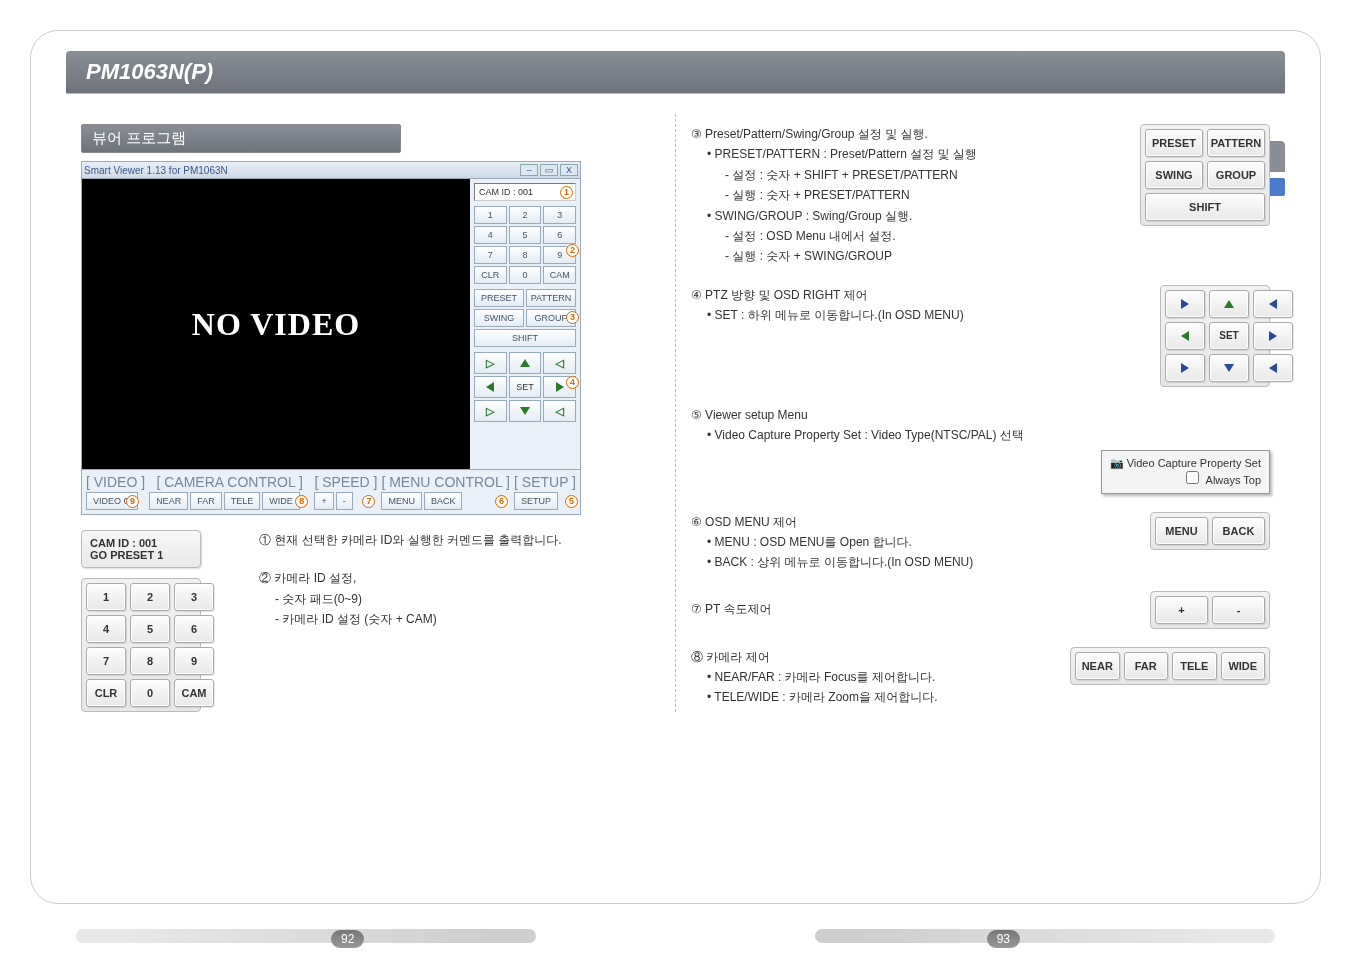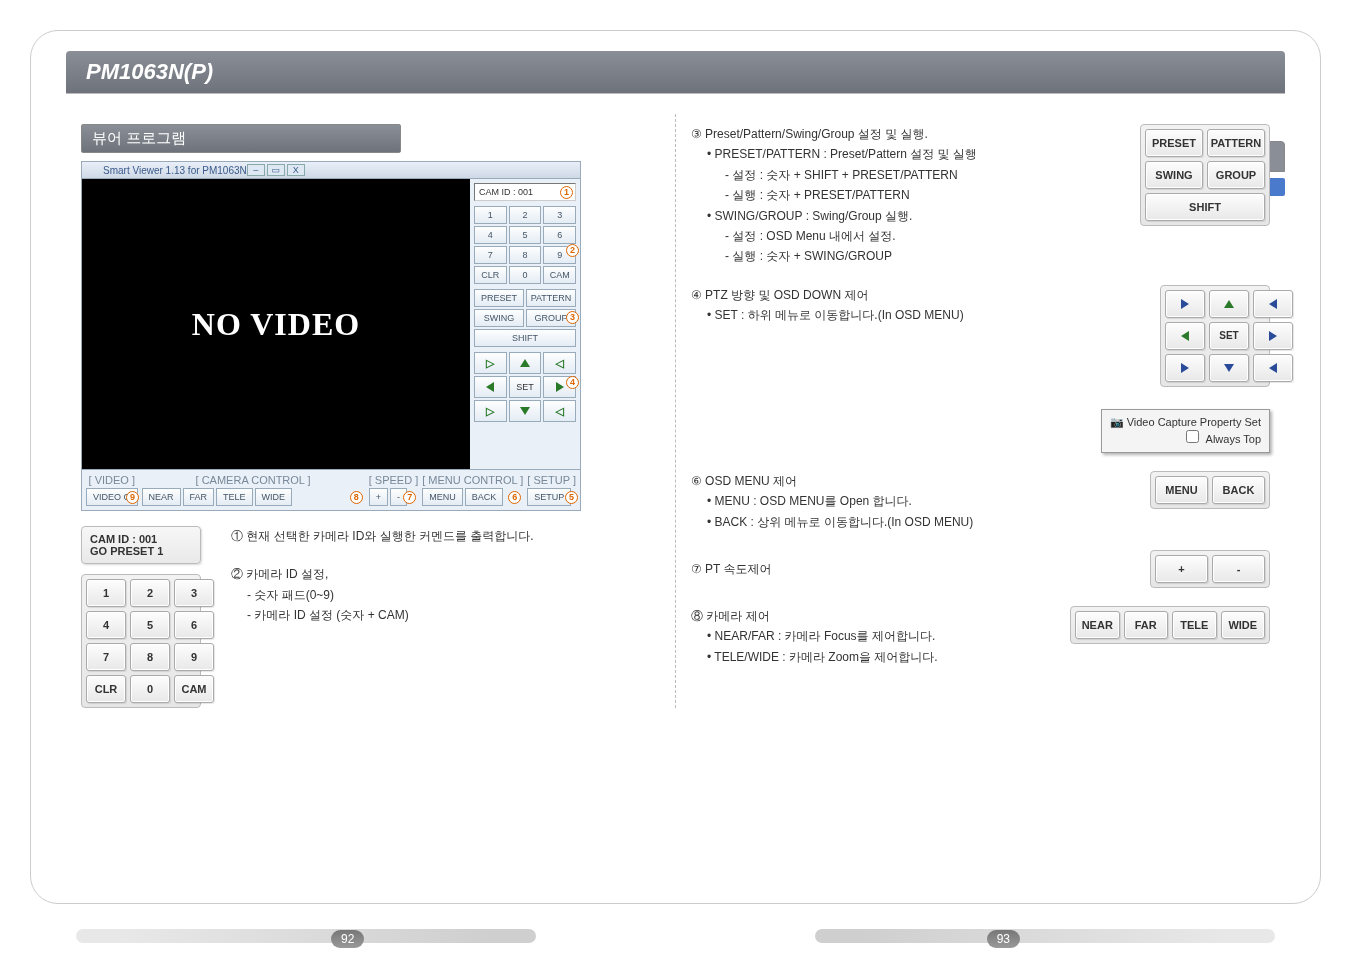--- a/index.html
+++ b/index.html
@@ -72,24 +72,24 @@
   }
   
   .app-window {
     width: 500px;
     border: 1px solid #9ab;
     background: #e6eef6;
     font-size: 10px;
   }
   .app-title {
     display: flex;
-    justify-content: flex-start;
+    justify-content: space-between;
     align-items: center;
     background: linear-gradient(#e8eff8,#cfd9e6);
-    padding: 2px 21px;
+    padding: 2px 2px;
     color: #3a5a8a;
     border-bottom: 1px solid #9ab;
     font-size: 10px;
   }
   .win-ctrls { display: flex; gap: 2px; }
   .win-btn { width: 18px; height: 12px; border: 1px solid #8aa; background:#dde8f2; text-align:center; line-height:10px; font-size:9px;}
   .app-body { display: flex; }
   .video-area {
     flex: 1;
     background: #000;
@@ -163,21 +163,21 @@
   .bottom-bar {
     display:flex;
     background:#eaf0f8;
     border-top:1px solid #9ab;
     padding:4px;
     gap:4px;
     font-size:9px;
     align-items:flex-end;
   }
   .bb-group { position:relative; }
-  .bb-label { font-size:11px; color:#789; text-align:center; }
+  .bb-label { font-size:14px; color:#789; text-align:center; }
   .bb-row { display:flex; gap:2px; margin-top:2px;}
   .bb-btn {border:1px solid #9ab;background:linear-gradient(#fdfefe,#e4ecf4);padding:3px 6px;font-size:9px;color:#456;}
 
   
   .panel {
     border: 1px solid #bbb;
     border-radius: 4px;
     background: linear-gradient(#f7f7f7,#e9e9e9);
     box-shadow: 1px 1px 2px rgba(0,0,0,0.15);
     padding: 6px 8px;
@@ -203,21 +203,21 @@
   .panel-grid {
     display:grid;
     gap:4px;
     border:1px solid #bbb;
     border-radius:4px;
     padding:4px;
     background:linear-gradient(#f2f2f2,#e6e6e6);
   }
   .left-lower { display:flex; gap:30px; margin-top:15px; align-items:flex-start;}
   .desc { font-size:12px; color:#333; line-height:1.7;}
-  .desc-block { margin-bottom: 18px; }
+  .desc-block { margin-bottom: 18px; margin-left: 28px; }
   .right-col-inner { display:flex; flex-direction:column; gap:18px; }
   .row-flex { display:flex; justify-content:space-between; align-items:flex-start; gap:8px;}
   .popup {
     border:1px solid #999;
     background:#f4f4f4;
     box-shadow:2px 2px 3px rgba(0,0,0,0.3);
     padding:4px 8px;
     font-size:11px;
     display:inline-block;
     line-height:1.5;
@@ -423,21 +423,21 @@
             <span class="panel-btn">PRESET</span>
             <span class="panel-btn">PATTERN</span>
             <span class="panel-btn">SWING</span>
             <span class="panel-btn">GROUP</span>
             <span class="panel-btn" style="grid-column:1/3;">SHIFT</span>
           </div>
         </div>
 
         <div class="row-flex">
           <div class="desc">
-            <div>④ PTZ 방향 및 OSD DOWN 제어</div>
+            <div>④ PTZ 방향 및 OSD RIGHT 제어</div>
             <div style="padding-left:16px;">• SET : 하위 메뉴로 이동합니다.(In OSD MENU)</div>
           </div>
           <div class="panel-grid" style="grid-template-columns:repeat(3,1fr);width:110px;">
             <span class="panel-btn">
                 <span class="tri tri-right-blue"></span>
               </span>
             <span class="panel-btn">
                 <span class="tri tri-up"></span>
               </span>
             <span class="panel-btn">
@@ -457,20 +457,22 @@
                 <span class="tri tri-down-blue"></span>
               </span>
             <span class="panel-btn">
                 <span class="tri tri-left-blue"></span>
               </span>
           </div>
         </div>
 
         <div>
           <div class="desc">
+            <div>⑤ Viewer setup Menu</div>
+            <div style="padding-left:16px;">•  Video Capture Property Set : Video Type(NTSC/PAL) 선택</div>
           </div>
           <div style="text-align:right;margin-top:4px;">
             <div class="popup">
               <div>📷 <span>Video Capture Property Set</span></div>
               <div><input type="checkbox" class="chk" style=""> <span>Always Top</span></div>
             </div>
           </div>
         </div>
 
         <div class="row-flex">

